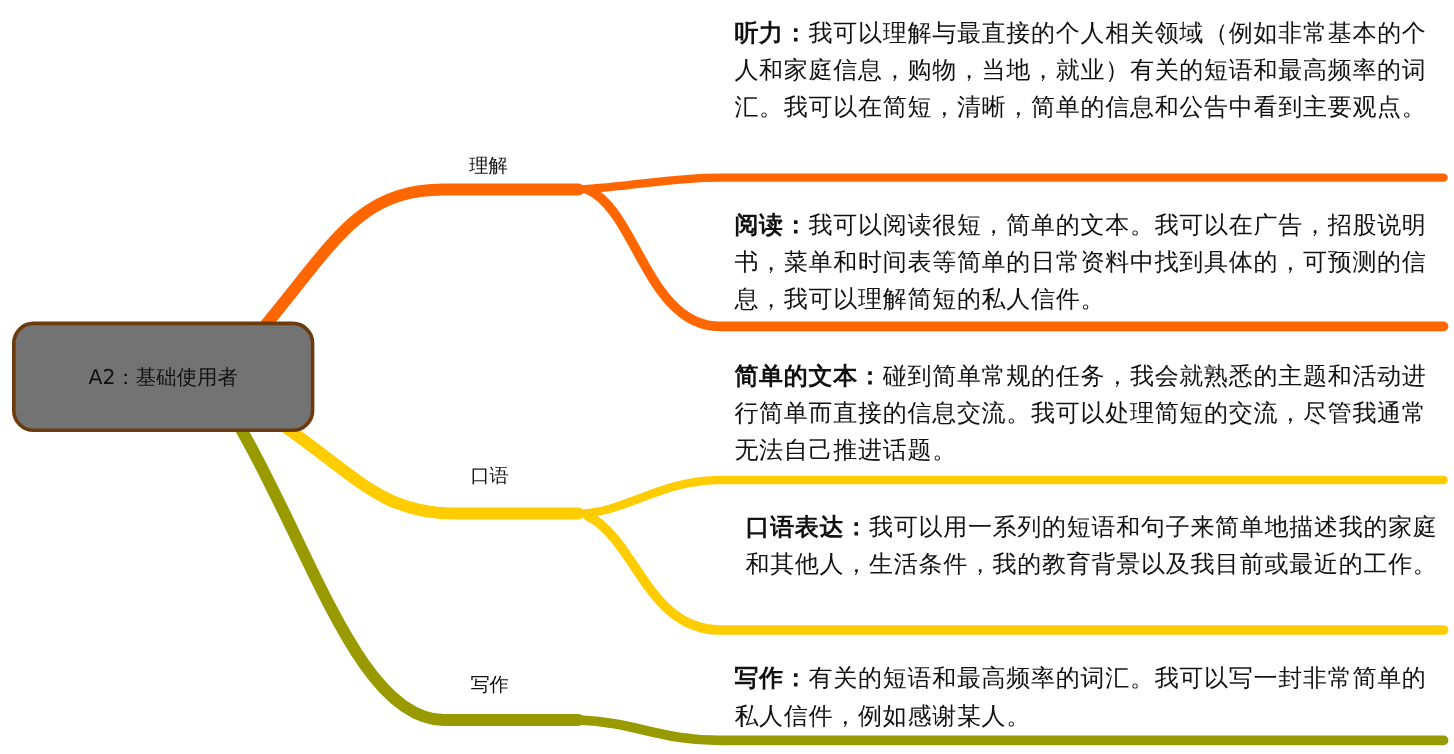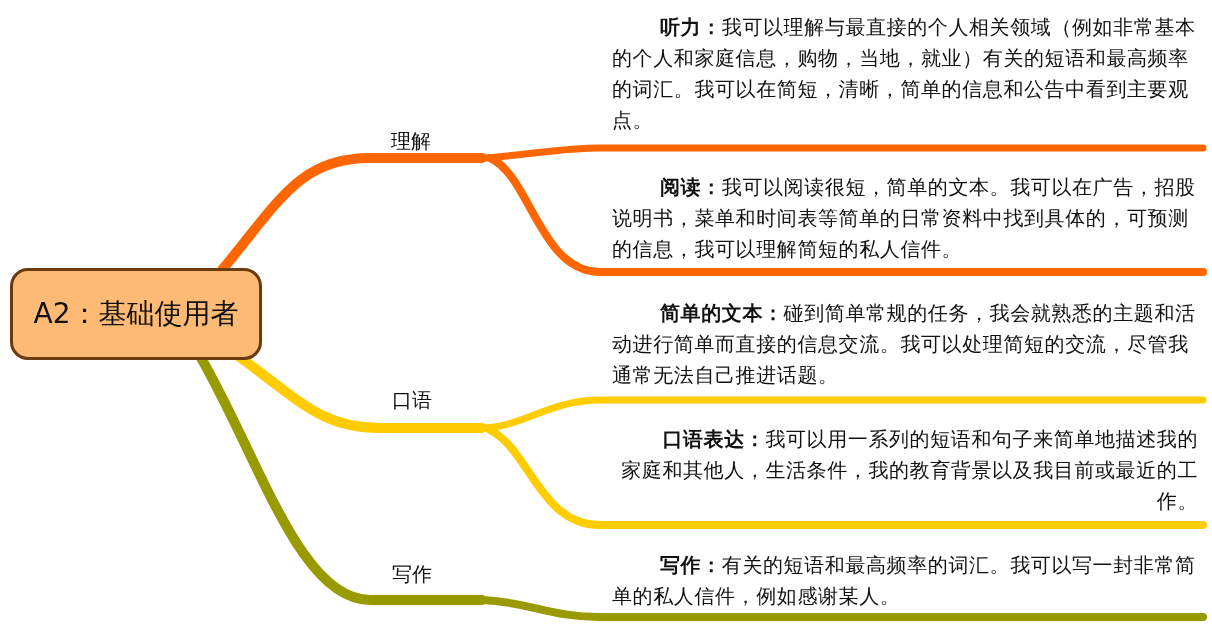--- a/index.html
+++ b/index.html
@@ -1,26 +1,26 @@
 <!DOCTYPE html>
 <html><head>
 <meta charset="utf-8">
 <style>
   html, body { margin:0; padding:0; background:#ffffff; }
   body { width:1212px; height:628px; position:relative; overflow:hidden;
          font-family:"DejaVu Sans","Liberation Sans",sans-serif; color:#111; }
   svg.branches { position:absolute; left:0; top:0; width:1212px; height:628px; }
   .center-node { position:absolute; left:10px; top:268px; width:246px; height:86px;
-                 border:3px solid #6b3a0e; border-radius:18px; background:#fdba74;
+                 border:3px solid #6b3a0e; border-radius:18px; background:#737373;
                  display:flex; align-items:center; justify-content:center;
-                 font-size:28px; box-sizing:content-box; }
-  .branch-label { position:absolute; font-size:20px; white-space:nowrap; }
+                 font-size:17px; box-sizing:content-box; }
+  .branch-label { position:absolute; font-size:16px; white-space:nowrap; }
   .leaf { position:absolute; left:612px; width:586px; font-size:20px; line-height:31px;
           letter-spacing:0.6px; }
-  .leaf b { font-weight:bold;margin-left:48px; }
+  .leaf b { font-weight:bold; }
 </style>
 </head>
 <body>
 
 <svg class="branches" viewBox="0 0 1212 628">
 
   <g fill="none" stroke="#FF6600" stroke-linecap="round">
     <path d="M222,270 C280,200 300,158 370,158 L482,158" stroke-width="10"></path>
     <path d="M482,158 C530,155 560,148 600,148 L1203,148" stroke-width="7"></path>
     <path d="M490,158 C530,175 540,272 600,272 L1203,272" stroke-width="8"></path>

